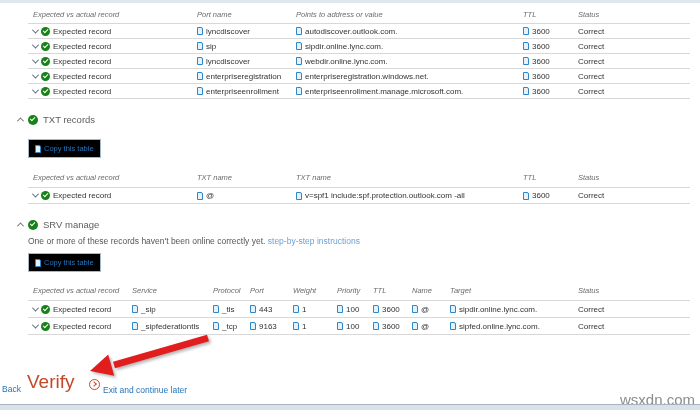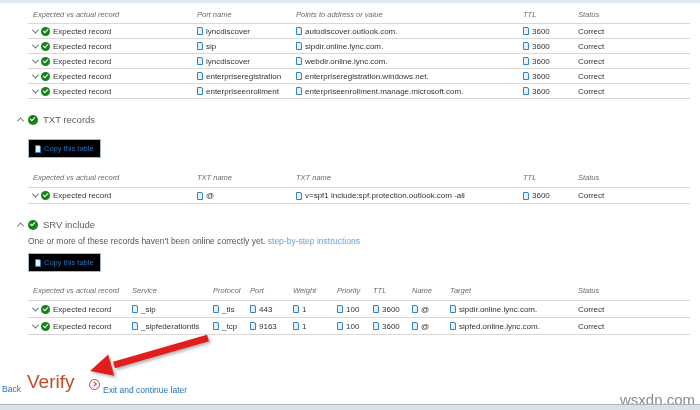--- a/index.html
+++ b/index.html
@@ -245,21 +245,21 @@
       </div>
     <div class="cell">
         <span>Correct</span>
       </div>
   </div>
 </section>
 
 <div class="sec-head" id="srv-head">
   <span class="chev-u"></span>
   <span class="check"></span>
-  <span>SRV include</span>
+  <span>SRV manage</span>
 </div>
 <div id="srv-desc">
   <span>One or more of these records haven't been online correctly yet.</span>
   <a href="#">step-by-step instructions</a>
 </div>
 <button class="copy-btn" id="srv-copy">
   <span class="copy"></span>
   <span>Copy this table</span>
 </button>
 <section class="tbl" id="srv-table">

